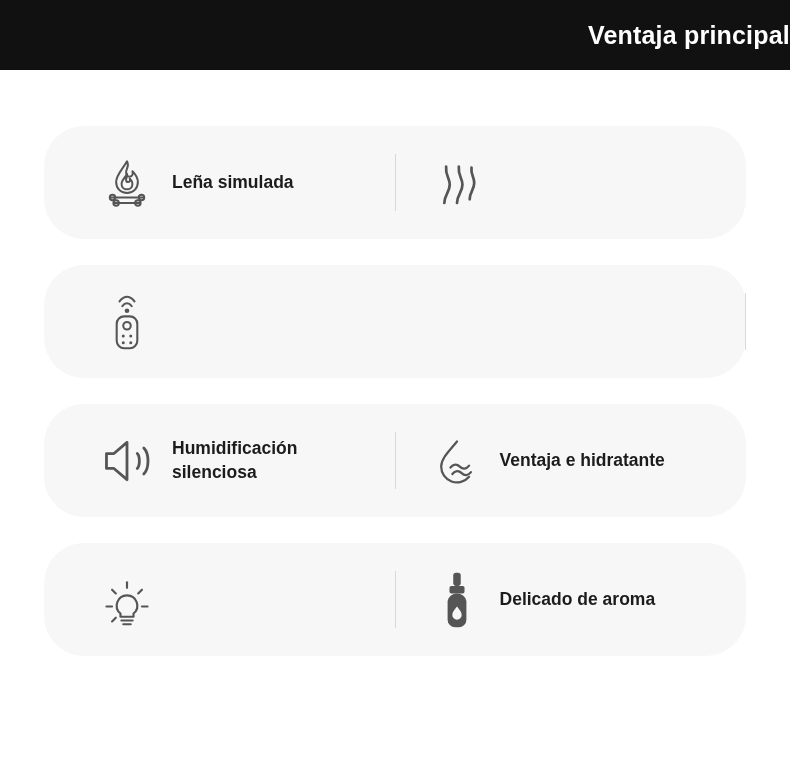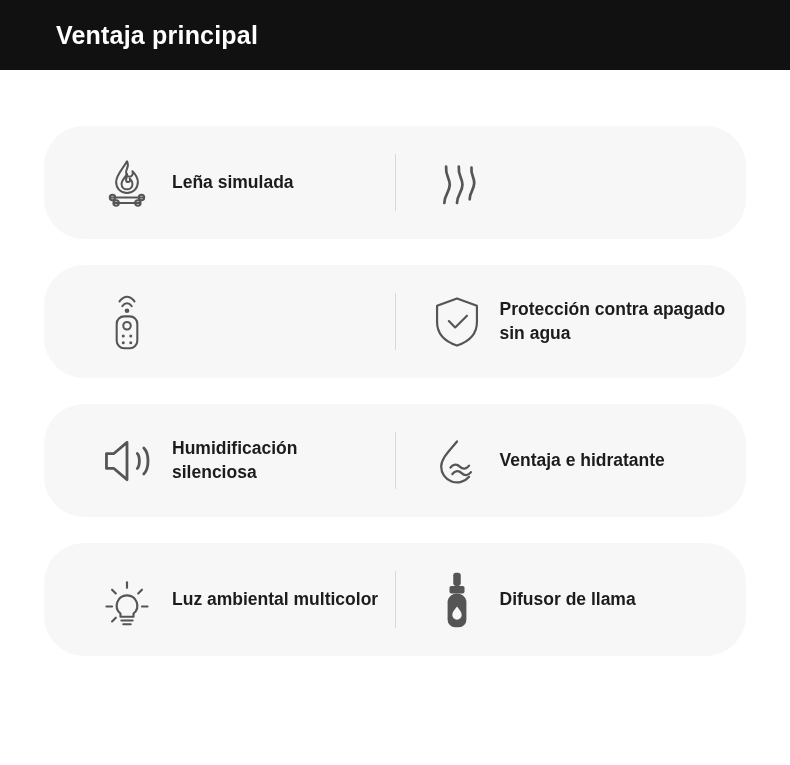--- a/index.html
+++ b/index.html
@@ -20,20 +20,21 @@
     background: #ffffff;
   }
   .header-bar {
     width: 790px;
     height: 70px;
     background: #111111;
     display: flex;
     align-items: center;
     box-sizing: border-box;
     padding-left: 56px;
+    justify-content: flex-end;
   }
   .header-title {
     color: #ffffff;
     font-size: 25px;
     font-weight: bold;
     letter-spacing: 0.2px;
   }
   .cards {
     padding: 56px 44px 0 44px;
     box-sizing: border-box;
@@ -141,29 +142,20 @@
             <rect x="13" y="26" width="22" height="34" rx="8"></rect>
             <circle cx="24" cy="36" r="4"></circle>
             <circle cx="20" cy="47" r="1.6" fill="currentColor" stroke="none"></circle>
             <circle cx="28" cy="47" r="1.6" fill="currentColor" stroke="none"></circle>
             <circle cx="20" cy="54" r="1.6" fill="currentColor" stroke="none"></circle>
             <circle cx="28" cy="54" r="1.6" fill="currentColor" stroke="none"></circle>
           </svg>
         </span>
       </div>
       <div class="divider"></div>
-      <div class="cell right">
-        <span class="icon">
-          <svg width="56" height="58" viewBox="0 0 60 64" fill="none" stroke="currentColor" stroke-width="2.4" stroke-linecap="round" stroke-linejoin="round">
-            <path d="M30 6 L52 14 v18 c0 14-10 22-22 26C18 54 8 46 8 32V14z"></path>
-            <path d="M21 31l7 7 13-13"></path>
-          </svg>
-        </span>
-        <span class="label">Protección contra apagado sin agua</span>
-      </div>
     </div>
 
     <div class="card">
       <div class="cell left">
         <span class="icon">
           <svg width="56" height="56" viewBox="0 0 60 60" fill="none" stroke="currentColor" stroke-width="3" stroke-linecap="round" stroke-linejoin="round">
             <path d="M30 10 L16 22 H8 v16 h8 L30 50z"></path>
             <path d="M41 22c3 3 3 13 0 16"></path>
             <path d="M48 16c6 6 6 22 0 28"></path>
           </svg>
@@ -191,30 +183,29 @@
             <path d="M24 53h12"></path>
             <path d="M26 57h8"></path>
             <path d="M30 12v6"></path>
             <path d="M14 20l4 4"></path>
             <path d="M46 20l-4 4"></path>
             <path d="M8 38h6"></path>
             <path d="M46 38h6"></path>
             <path d="M14 54l4-4"></path>
           </svg>
         </span>
-        <span class="label">Luz ambiental multicolor</span>
       </div>
       <div class="divider"></div>
       <div class="cell right">
         <span class="icon">
           <svg width="40" height="62" viewBox="0 0 40 66" fill="none" stroke="currentColor" stroke-width="2.2" stroke-linecap="round" stroke-linejoin="round">
             <rect x="16" y="4" width="8" height="14" rx="3" fill="currentColor" stroke="none"></rect>
             <rect x="12" y="18" width="16" height="8" rx="2" fill="currentColor" stroke="none"></rect>
             <path d="M10 34a10 10 0 0 1 10-8 10 10 0 0 1 10 8v20a8 8 0 0 1-8 8h-4a8 8 0 0 1-8-8z" fill="currentColor" stroke="none"></path>
             <path d="M20 40c-3 4-5 6-5 9a5 5 0 0 0 10 0c0-3-2-5-5-9z" fill="#f7f7f7" stroke="none"></path>
           </svg>
         </span>
-        <span class="label">Difusor de llama</span>
+        <span class="label">Delicado de aroma</span>
       </div>
     </div>
 
   </div>
 </div>
 
 </body></html>

